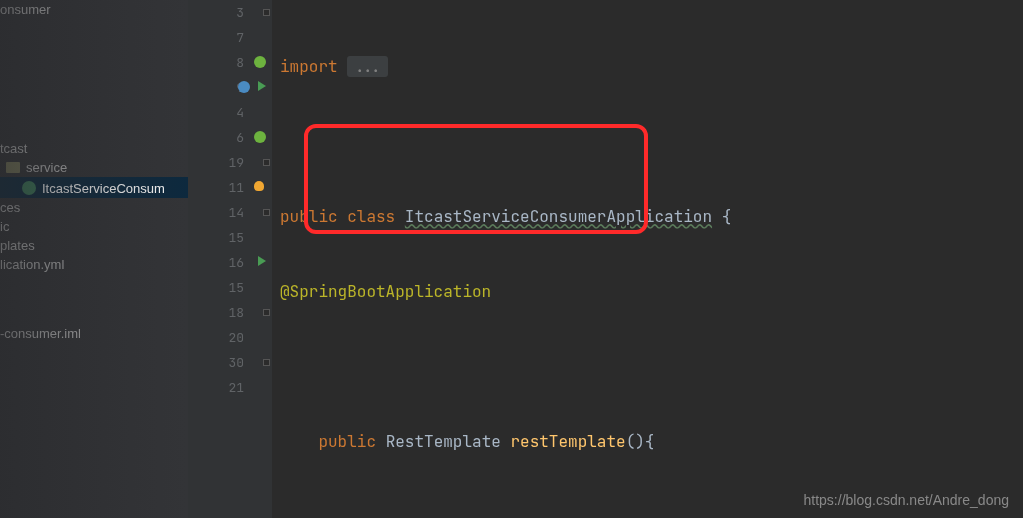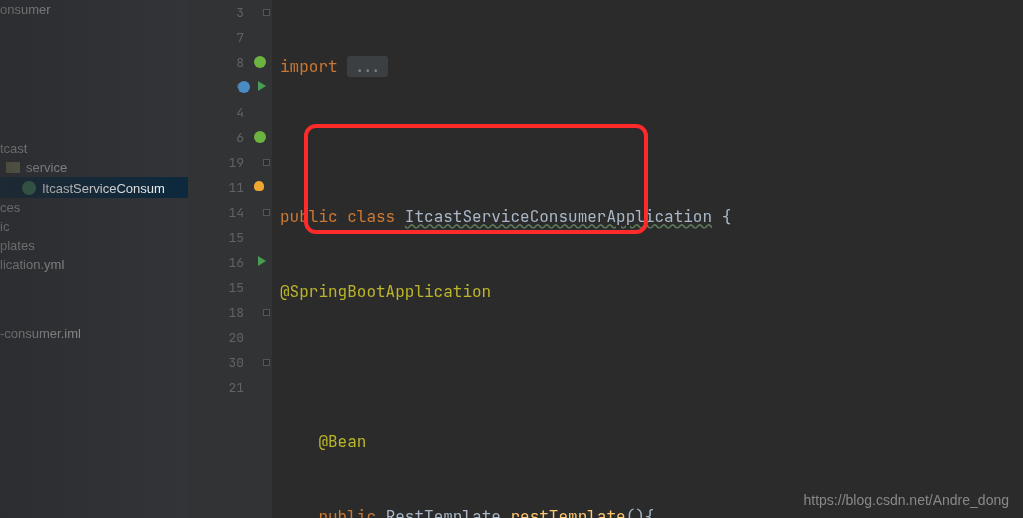--- a/index.html
+++ b/index.html
@@ -145,21 +145,20 @@
     <div class="num"><span>20</span></div>
     <div class="num"><span>30</span><span class="fold"></span></div>
     <div class="num"><span>21</span></div>
   </div>
   <div class="code">
     <div class="code-line"><span class="kw">import</span> <span class="grey-fold">...</span></div>
     <div class="code-line"></div>
     <div class="code-line"><span class="kw">public</span> <span class="kw">class</span> <span class="cls underl">ItcastServiceConsumerApplication</span> <span>{</span></div>
     <div class="code-line"><span class="annot">@SpringBootApplication</span></div>
     <div class="code-line"></div>
-    <div class="code-line">    <span class="annot">@Bean</span></div>
     <div class="code-line">    <span class="kw">public</span> <span class="cls">RestTemplate</span> <span class="method">restTemplate</span>(){</div>
     
     
     
     
     
     
     
     
     

